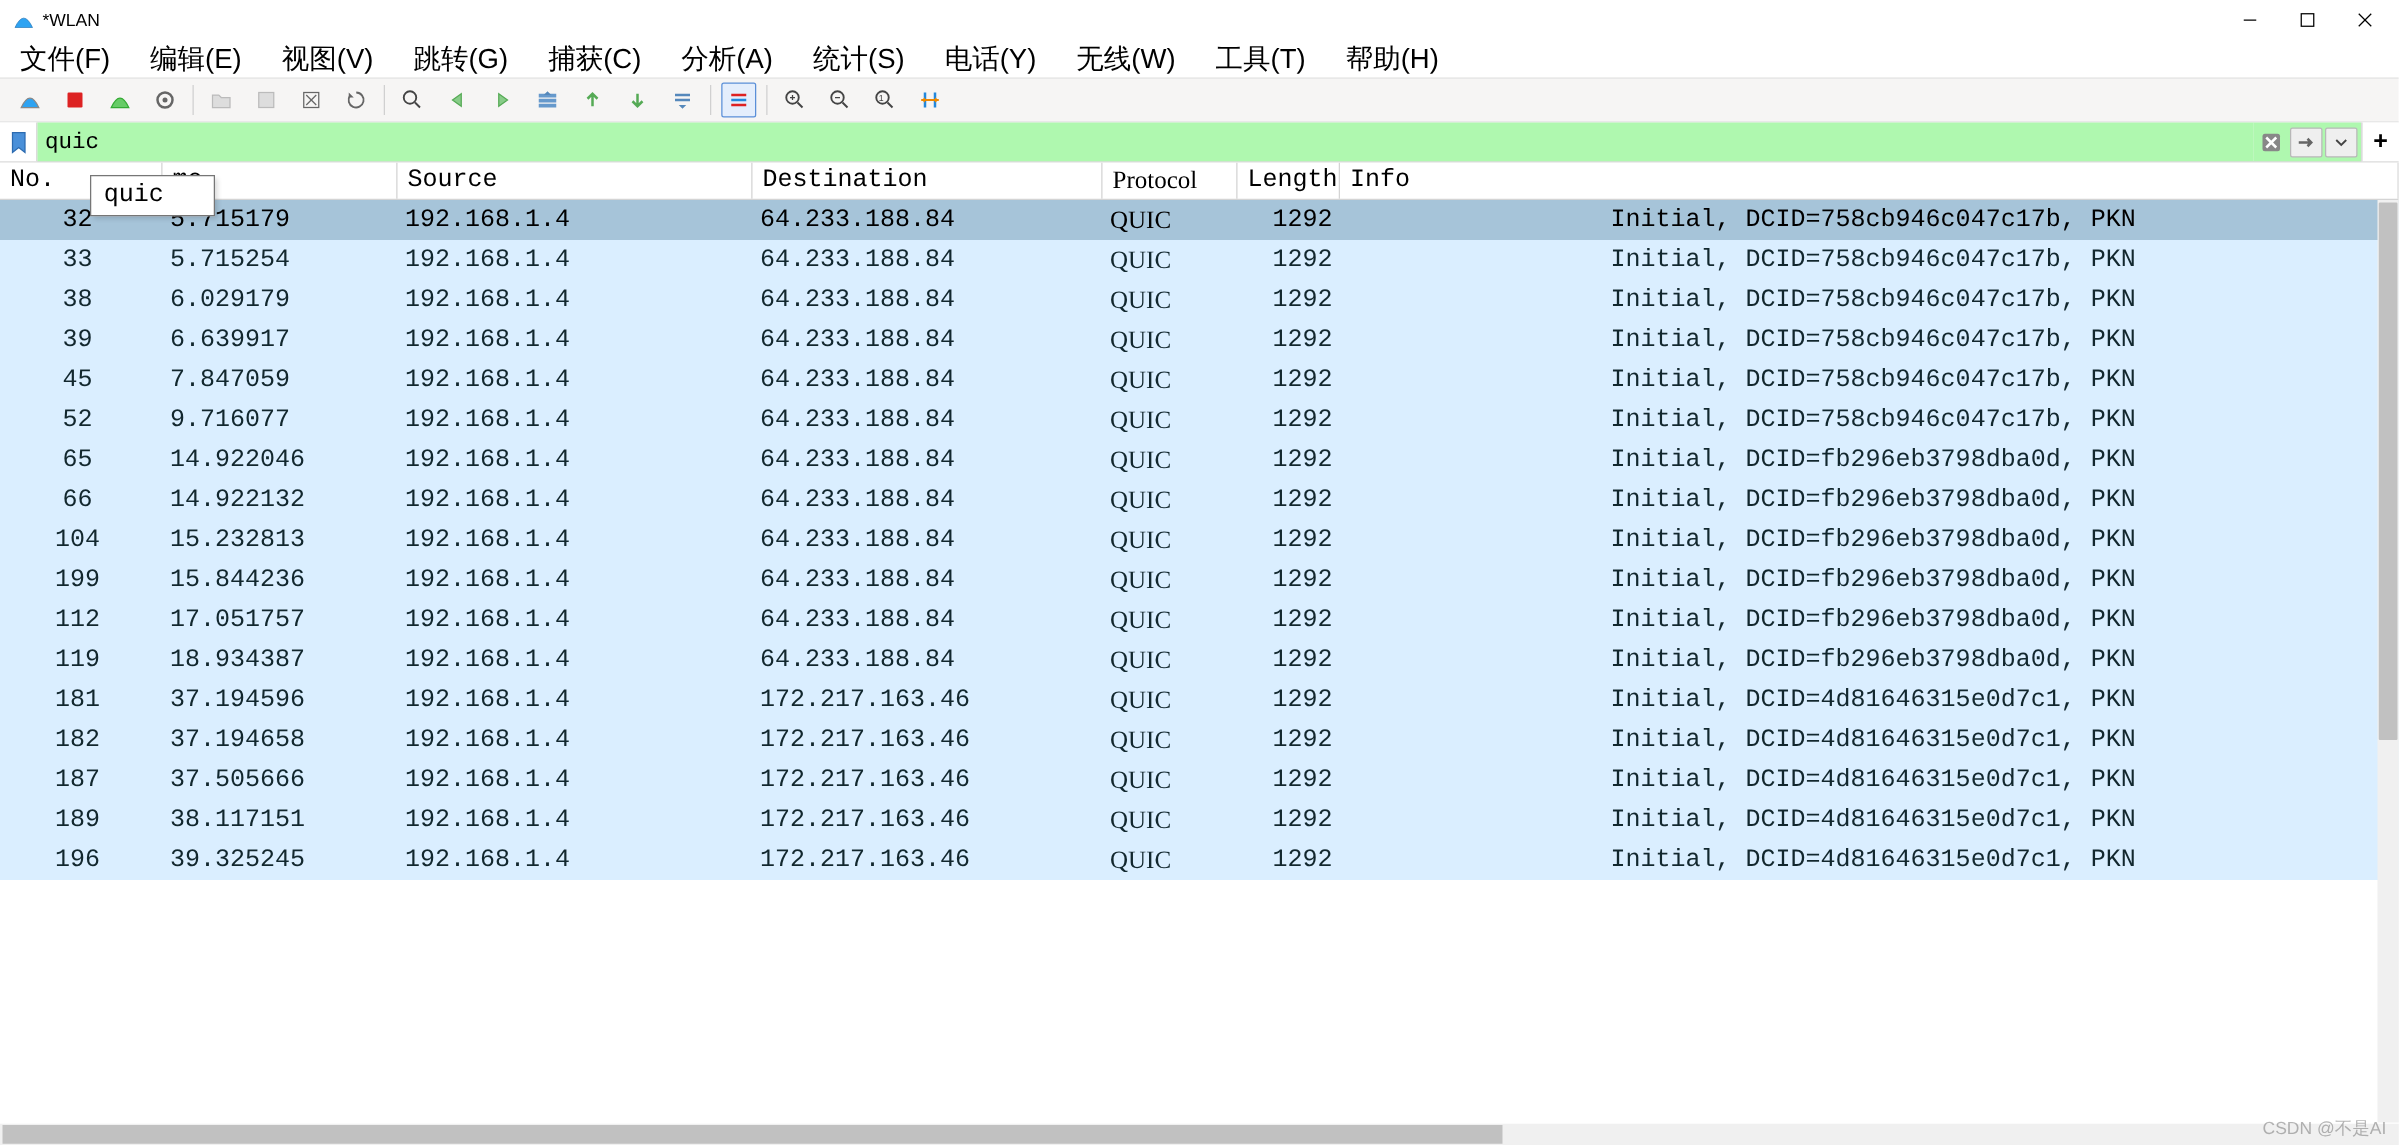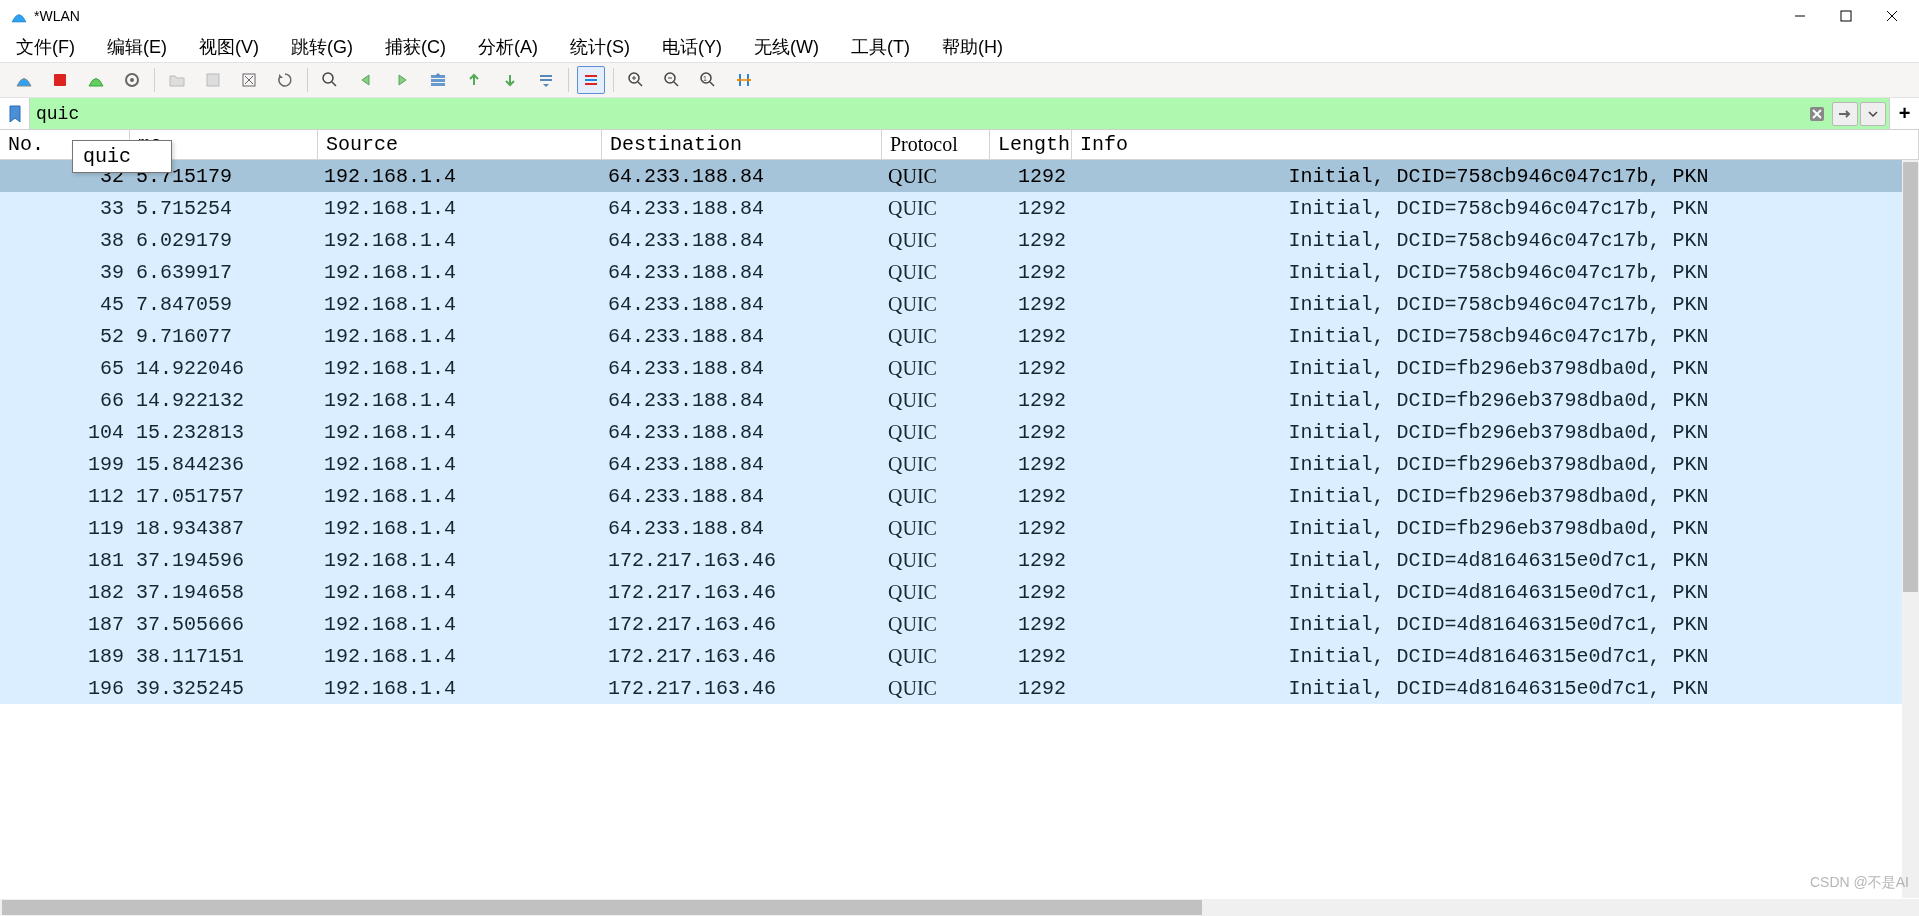--- a/index.html
+++ b/index.html
@@ -21,21 +21,21 @@
   .appicon svg { width: 18px; height: 18px; }
   .titlebar .title { font-size: 14px; color: #000; }
   .winbtns { margin-left: auto; display: flex; }
   .winbtn {
     width: 46px; height: 32px; display: flex;
     align-items: center; justify-content: center;
     font-size: 14px; color: #000;
   }
   .menubar {
     height: 30px; display: flex; align-items: center;
-    padding: 0 8px; font-size: 18px; color: #000;
+    padding: 0 8px; font-size: 22px; color: #000;
   }
   .menuitem { padding: 2px 16px 2px 8px; margin-right: 8px; cursor: default; }
   .toolbar {
     height: 36px; background: #f6f5f4;
     border-top: 1px solid #e3e3e3;
     border-bottom: 1px solid #e3e3e3;
     display: flex; align-items: center; padding: 0 6px;
   }
   .tbtn {
     width: 28px; height: 28px; margin: 0 4px;
@@ -104,21 +104,21 @@
     flex: 1; overflow-y: auto;
     font-family: "Consolas","Courier New",monospace;
     font-size: 20px;
   }
   .prow {
     height: 32px; display: flex;
     background: #daeeff; color: #12272e;
     align-items:center; white-space: nowrap;
   }
   .prow.selected { background: #a6c4d9; color:#000; }
-  .col-no  { width: 130px; text-align: right; padding-right: 6px; }
+  .col-no  { width: 130px; text-align: center; padding-right: 6px; }
   .col-tm  { width: 188px; padding-left: 6px; }
   .col-src { width: 284px; padding-left: 6px; }
   .col-dst { width: 280px; padding-left: 6px; }
   .col-pro { width: 108px; padding-left: 6px; font-family: Liberation Serif, serif; }
   .col-len { width:  82px; text-align: right; padding-right: 6px; }
   .col-inf { flex: 1; padding-left: 6px; overflow:hidden;text-align:center; }
   .vscroll {
     position:absolute; right:0; top:160px; bottom:18px; width:17px;
     background:#f0f0f0;
   }
@@ -128,21 +128,21 @@
   }
   .hscroll {
     position:absolute; left:0; right:0; bottom:0; height:17px;
     background:#f0f0f0;
   }
   .hscroll .thumb {
     position:absolute; top:1px; bottom:1px; left:2px; width:1200px;
     background:#c1c1c1;
   }
   .watermark {
-    position:absolute; right:10px; bottom:24px;
+    position:absolute; right:10px; bottom:4px;
     font-size:14px; color: rgba(120,120,120,0.55);
   }
 </style>
 </head>
 <body>
 
 <div class="titlebar">
   <span class="appicon">
     <svg viewBox="0 0 18 18">
         <path d="M2 15 Q9 0 16 15 Z" fill="#2ea3f2" stroke="#1b6fb2" stroke-width="0.5"></path>

